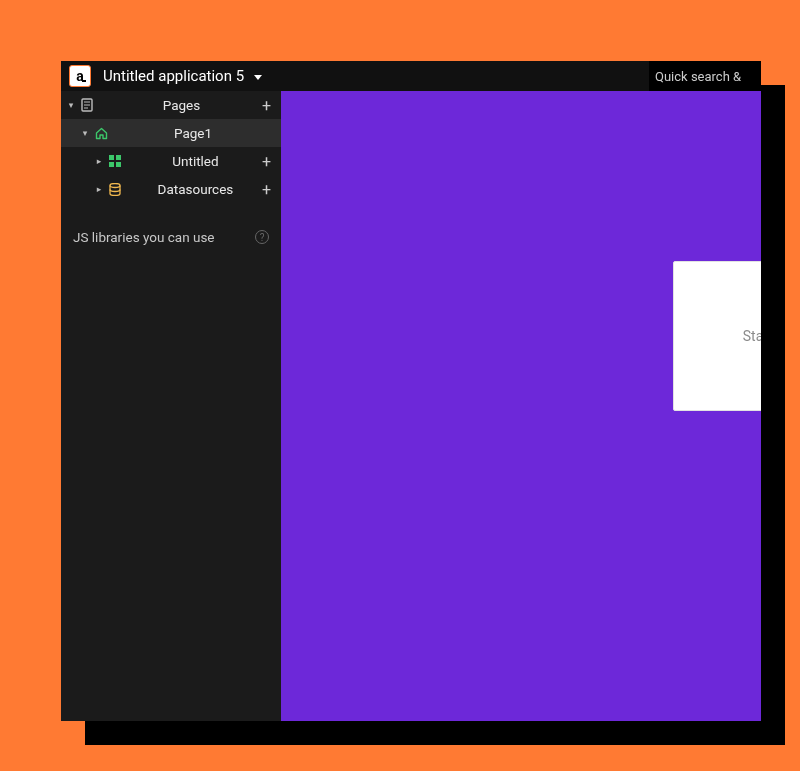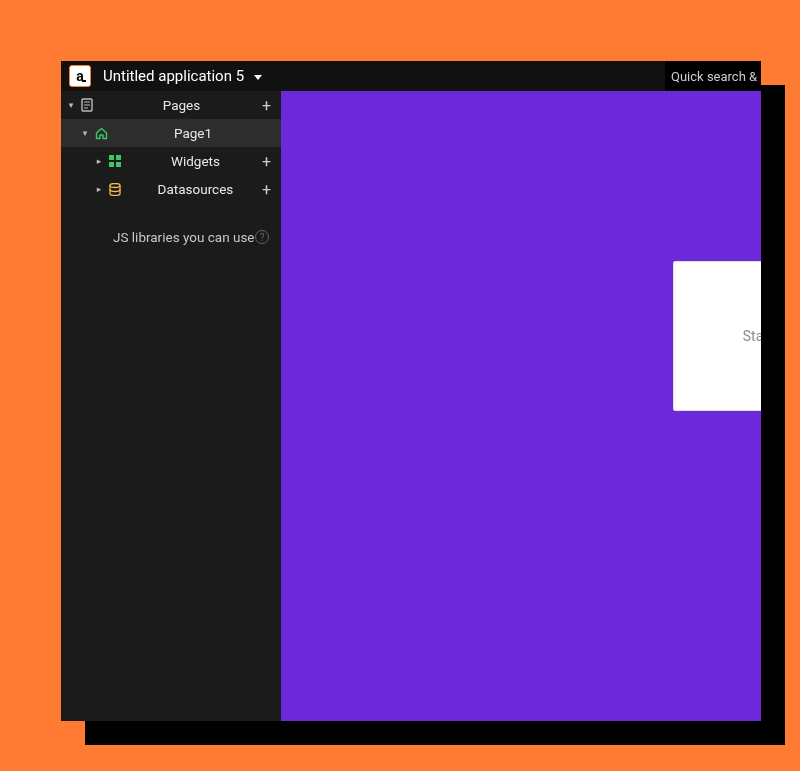--- a/index.html
+++ b/index.html
@@ -77,21 +77,21 @@
   }
   .topbar-spacer { flex: 1; }
   .search-box {
     background: #000;
     height: 30px;
     display: flex;
     align-items: center;
     padding: 0 6px;
     color: #ccc;
     font-size: 13px;
-    width: 96px;
+    width: 112px;
     overflow: hidden;
     white-space: nowrap;
   }
   .main-area {
     flex: 1;
     display: flex;
     overflow: hidden;
   }
   .sidebar {
     width: 220px;
@@ -134,21 +134,20 @@
   .depth0 { padding-left: 4px; }
   .depth1 { padding-left: 18px; }
   .depth2 { padding-left: 32px; }
   .section-js {
     margin-top: 20px;
     padding: 0 12px;
     height: 28px;
     display: flex;
     align-items: center;
     color: #c8c8c8;
-    margin-left: 40px;
   }
   .help-icon {
     margin-left: auto;
     width: 14px;
     height: 14px;
     border-radius: 50%;
     border: 1px solid #666;
     color: #666;
     font-size: 10px;
     display: inline-flex;
@@ -234,21 +233,21 @@
       <div class="tree-row depth2">
         <span class="disclosure">▸</span>
         <span class="icon glyph-widgets">
           <svg width="12" height="12" viewBox="0 0 12 12">
               <rect x="0" y="0" width="5" height="5" fill="#3cc76a"></rect>
               <rect x="7" y="0" width="5" height="5" fill="#3cc76a"></rect>
               <rect x="0" y="7" width="5" height="5" fill="#3cc76a"></rect>
               <rect x="7" y="7" width="5" height="5" fill="#3cc76a"></rect>
             </svg>
         </span>
-        <span class="label">Widgets</span>
+        <span class="label">Untitled</span>
         <span class="plus">+</span>
       </div>
 
       <div class="tree-row depth2">
         <span class="disclosure">▸</span>
         <span class="icon glyph-data">
           <svg width="12" height="13" viewBox="0 0 12 13">
               <ellipse cx="6" cy="2.5" rx="5" ry="2" fill="none" stroke="#f2b94f" stroke-width="1.3"></ellipse>
               <path d="M1 2.5 V10.5 C1 11.6 3.2 12.5 6 12.5 C8.8 12.5 11 11.6 11 10.5 V2.5" fill="none" stroke="#f2b94f" stroke-width="1.3"></path>
               <path d="M1 6.5 C1 7.6 3.2 8.5 6 8.5 C8.8 8.5 11 7.6 11 6.5" fill="none" stroke="#f2b94f" stroke-width="1.3"></path>

